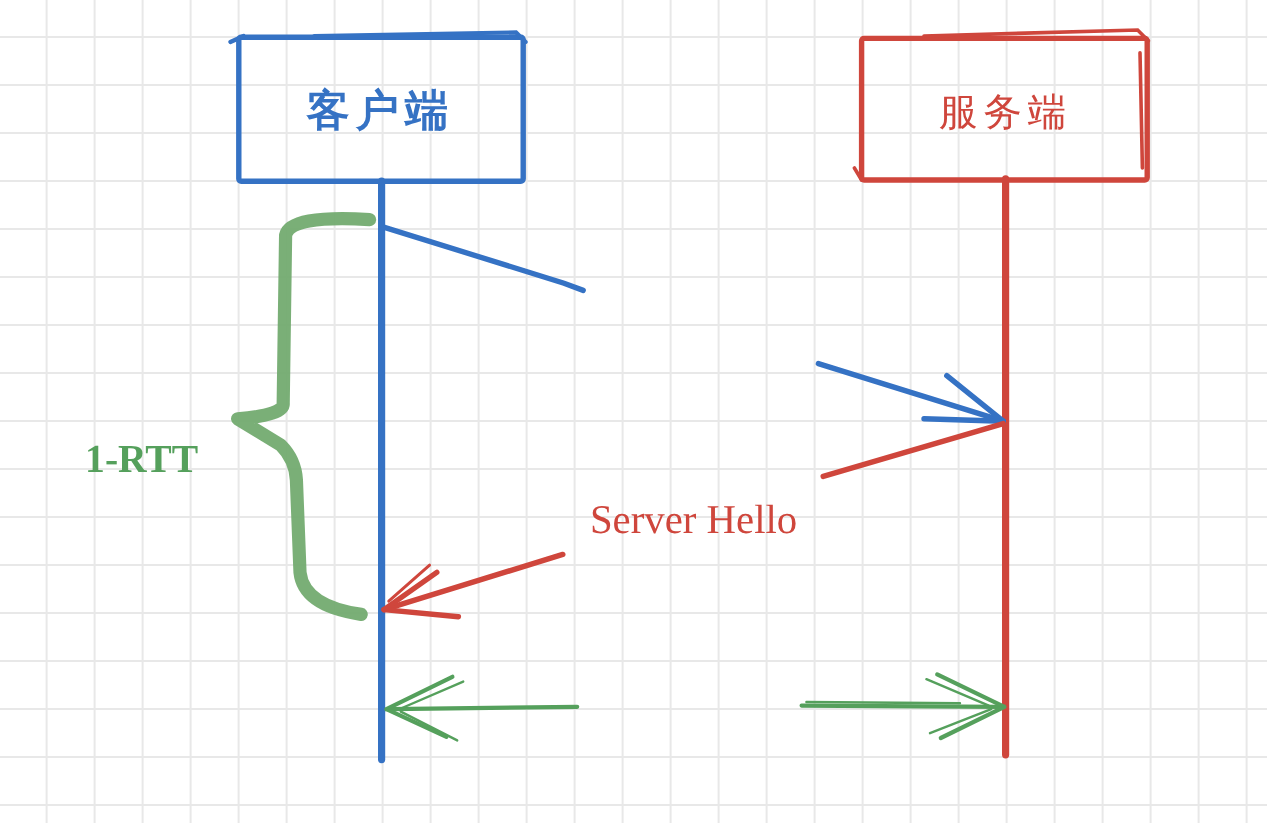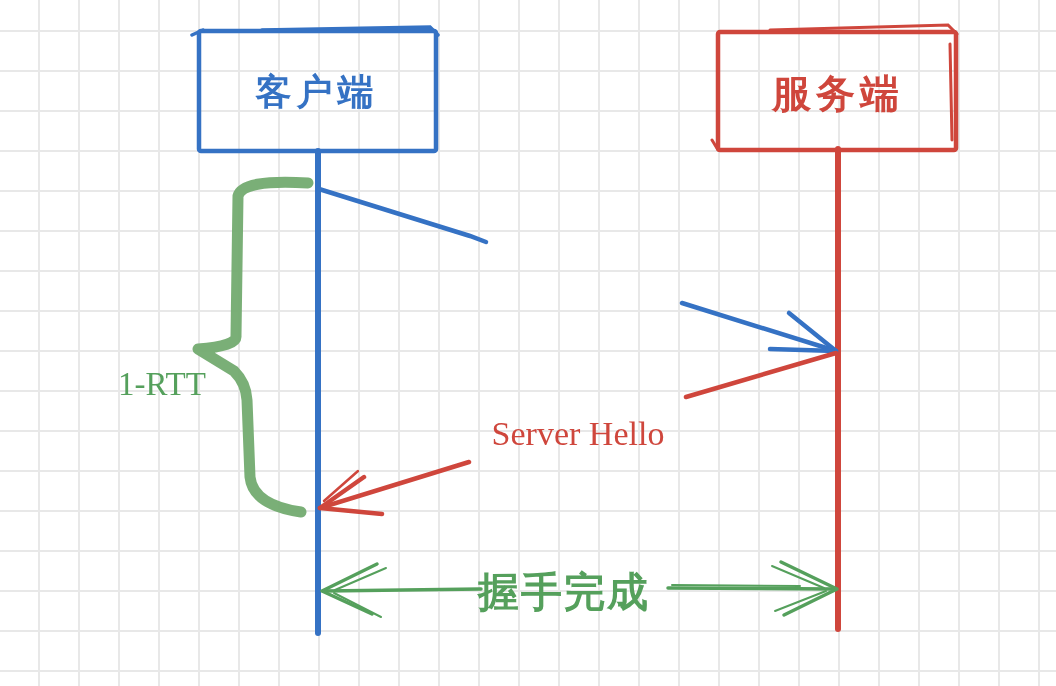--- a/index.html
+++ b/index.html
@@ -17,24 +17,24 @@
   }
   svg.layer{position:absolute;left:0;top:0;}
   .label{
     position:absolute;
     transform:translate(-50%,-50%);
     white-space:nowrap;
     line-height:1;
     user-select:none;
   }
   .lbl-client-box{font-size:36px;font-weight:600;letter-spacing:5px;color:#3572c4;}
-  .lbl-server-box{font-size:39px;font-weight:700;letter-spacing:5px;color:#cf463c;}
+  .lbl-server-box{font-size:32px;font-weight:400;letter-spacing:5px;color:#cf463c;}
   .lbl-client-hello{font-size:34px;font-weight:500;color:#3572c4;}
   .lbl-server-hello{font-size:34px;font-weight:500;color:#cf463c;font-family:Liberation Serif, serif;}
-  .lbl-rtt{font-size:33px;font-weight:400;color:#55a05c;margin-left:44px;}
+  .lbl-rtt{font-size:33px;font-weight:700;color:#55a05c;}
   .lbl-handshake{font-size:41px;font-weight:600;letter-spacing:2px;color:#55a05c;}
 </style>
 </head>
 <body>
 
 <div class="stage">
 
   <svg class="layer" width="1056" height="686" viewBox="0 0 1056 686">
 
     <path d="M 308 183 Q 242 179 238 196 L 236 336 Q 237 346 198 349 L 234 371 Q 246 383 247 400 L 250 477 Q 253 505 301 512" fill="none" stroke-width="11" stroke-linecap="round" stroke-linejoin="round" opacity="0.95" stroke="#73ab70"></path>
@@ -79,15 +79,14 @@
 
   <div class="label lbl-client-box" style="left:317px;top:92px;">客户端</div>
 
   <div class="label lbl-server-box" style="left:838px;top:93px;">服务端</div>
 
 
   <div class="label lbl-server-hello" style="left:578px;top:434px;">Server Hello</div>
 
   <div class="label lbl-rtt" style="left:118px;top:384px;">1-RTT</div>
 
-  <div class="label lbl-handshake" style="left:564px;top:592px;">握手完成</div>
 
 </div>
 
 </body></html>

